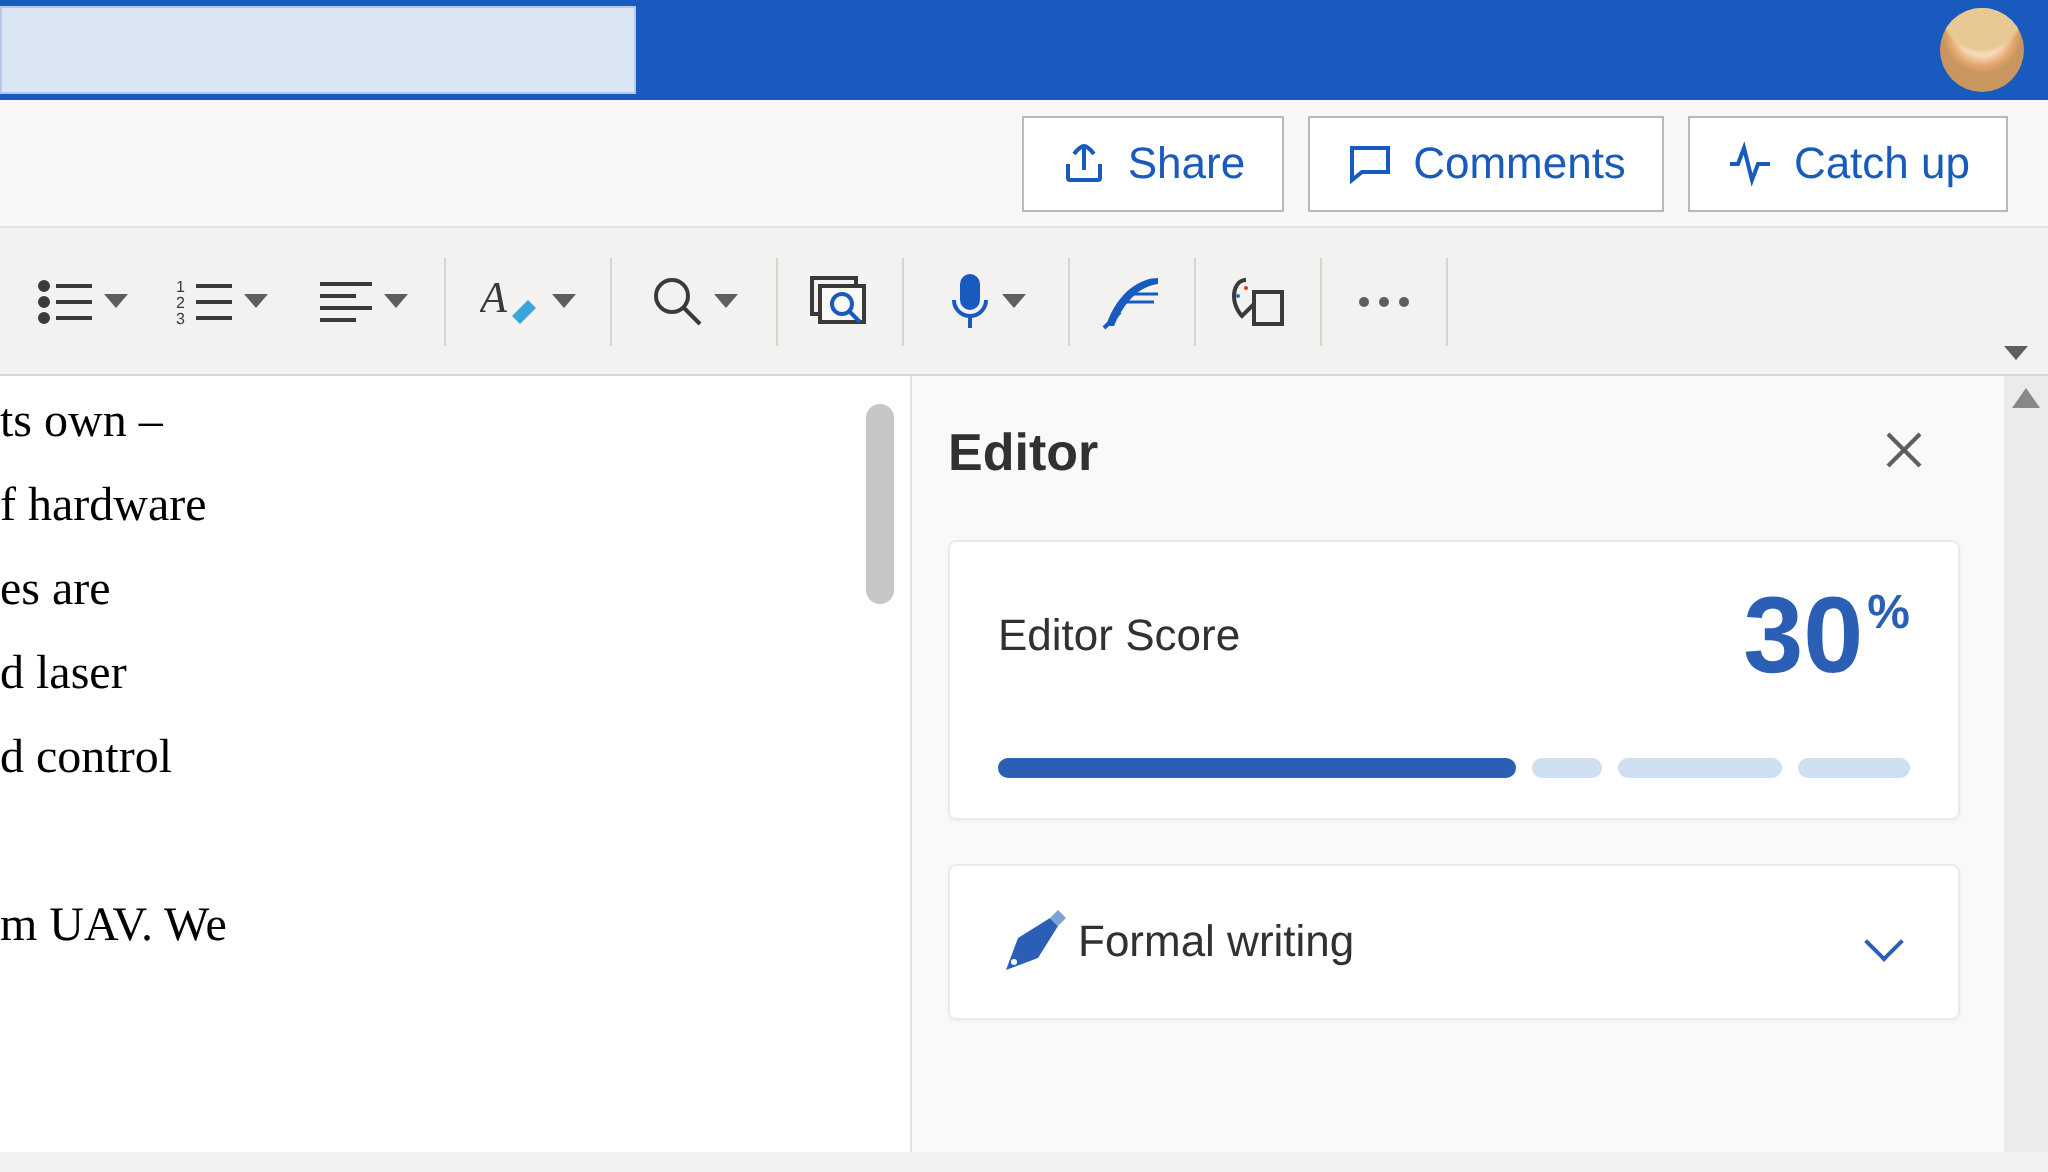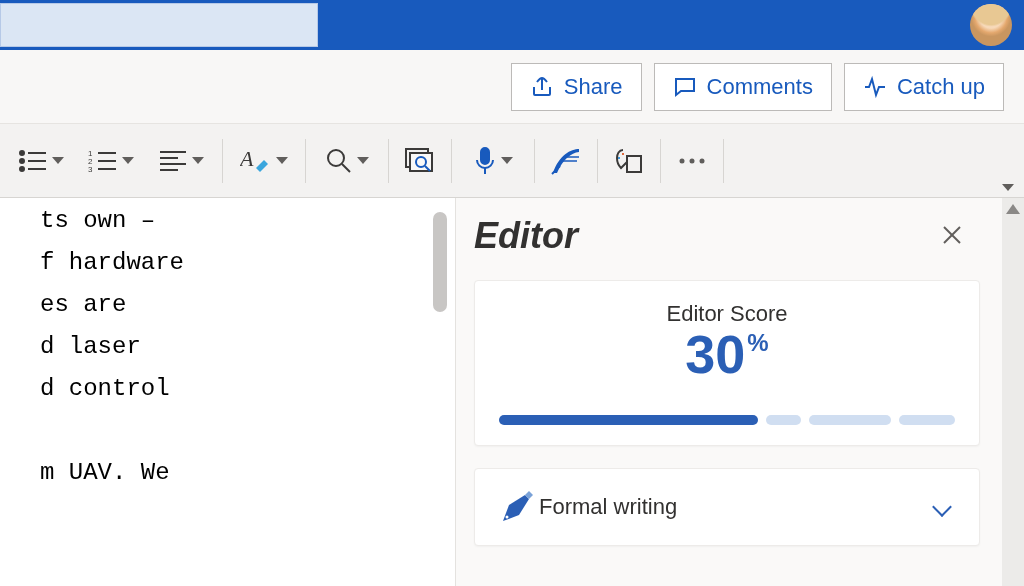--- a/index.html
+++ b/index.html
@@ -35,21 +35,21 @@
     background: radial-gradient(circle at 50% 30%, #f7d9b9 0 32%, #e4a86e 45%, #c99660 55%);
     overflow: hidden;
   }
   .avatar::after{
     content:"";
     position:absolute;
     left:-4px; top:-4px; right:-4px; bottom:40%;
     background: radial-gradient(ellipse at 50% 0%, #e8c893 0 60%, transparent 65%);
   }
   .cmd-row {
-    height: 74px;
+    height: 64px;
     background: #f8f7f6;
     border-bottom: 1px solid #e6e4e1;
     display: flex;
     justify-content: flex-end;
     align-items: center;
     padding-right: 20px;
     gap: 12px;
   }
   .cmd-btn {
     height: 48px;
@@ -125,29 +125,28 @@
     display: flex;
     height: calc(586px - 50px - 74px - 74px);
   }
   .doc-area {
     width: 455px;
     background: #fff;
     position: relative;
     overflow: hidden;
   }
   .doc-text {
-    font-family: Liberation Mono, monospace;
+    font-family: Liberation Serif, serif;
     font-size: 24px;
     color: #000;
     line-height: 42px;
     padding-top: 2px;
     padding-right: 0px;
     text-align: left;
     white-space: nowrap;
-    padding-left: 40px;
   }
   .doc-text p { margin: 0; }
   .gutter {
     position: absolute;
     right: 8px;
     top: 14px;
     width: 14px;
     height: 100px;
     background: #c8c6c4;
     border-radius: 7px;
@@ -159,45 +158,43 @@
     padding: 16px 8px 16px 18px;
     position: relative;
   }
   .editor-head {
     display: flex;
     align-items: center;
     justify-content: space-between;
     padding-right: 26px;
   }
   .editor-title {
-    font-size: 36px;
+    font-size: 26px;
     font-weight: 600;
     color: #323130;
-    font-style: italic;
   }
   .close-x {
     font-size: 28px;
     color: #605e5c;
     cursor: pointer;
     padding: 6px;
   }
   .card {
     background: #fff;
     border: 1px solid #edebe9;
     border-radius: 4px;
     box-shadow: 0 1px 2px rgba(0,0,0,0.04);
     margin-top: 22px;
     padding: 20px 24px;
     width: 506px;
   }
   .score-row {
     display: flex;
     align-items: center;
     justify-content: space-between;
-    flex-direction: column;
   }
   .score-label { font-size: 22px; color: #323130; }
   .score-val {
     font-size: 54px;
     font-weight: 600;
     color: #2b5fb5;
     line-height: 1;
     display: flex;
     align-items: flex-start;
   }

